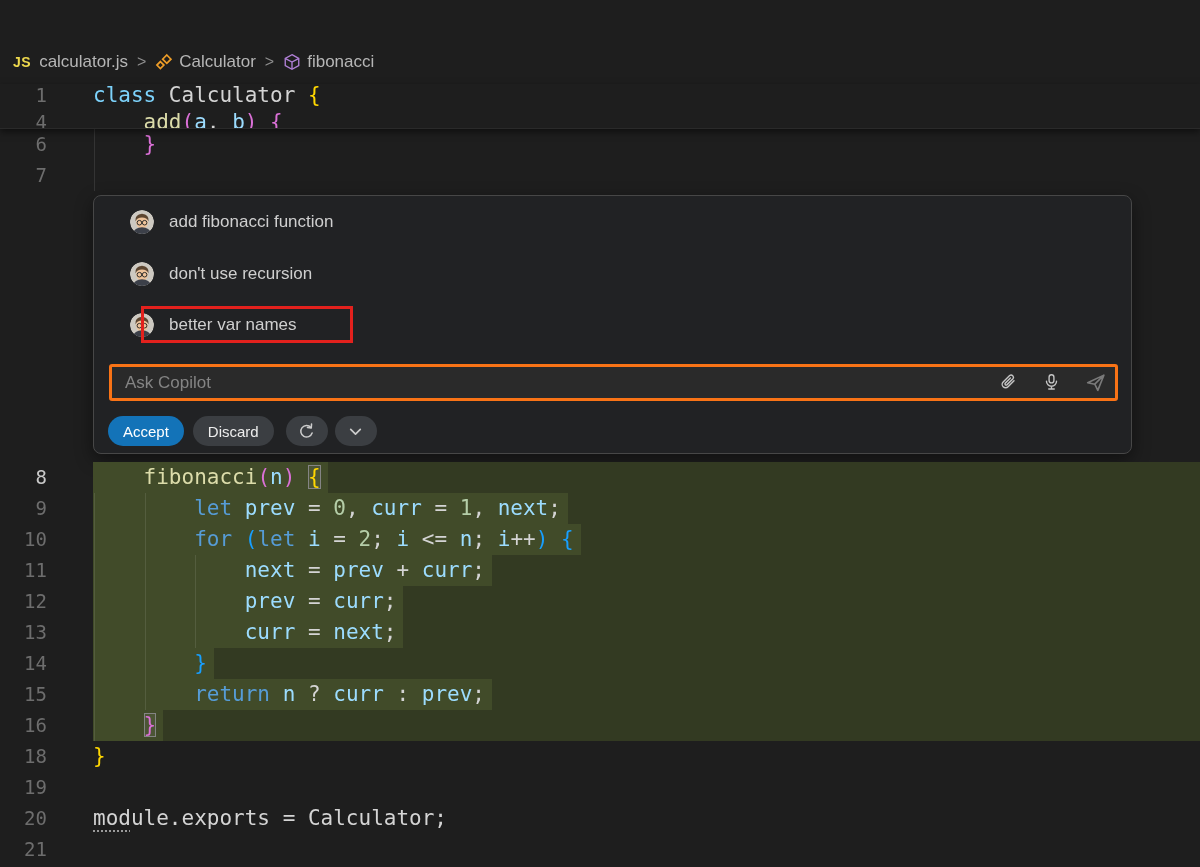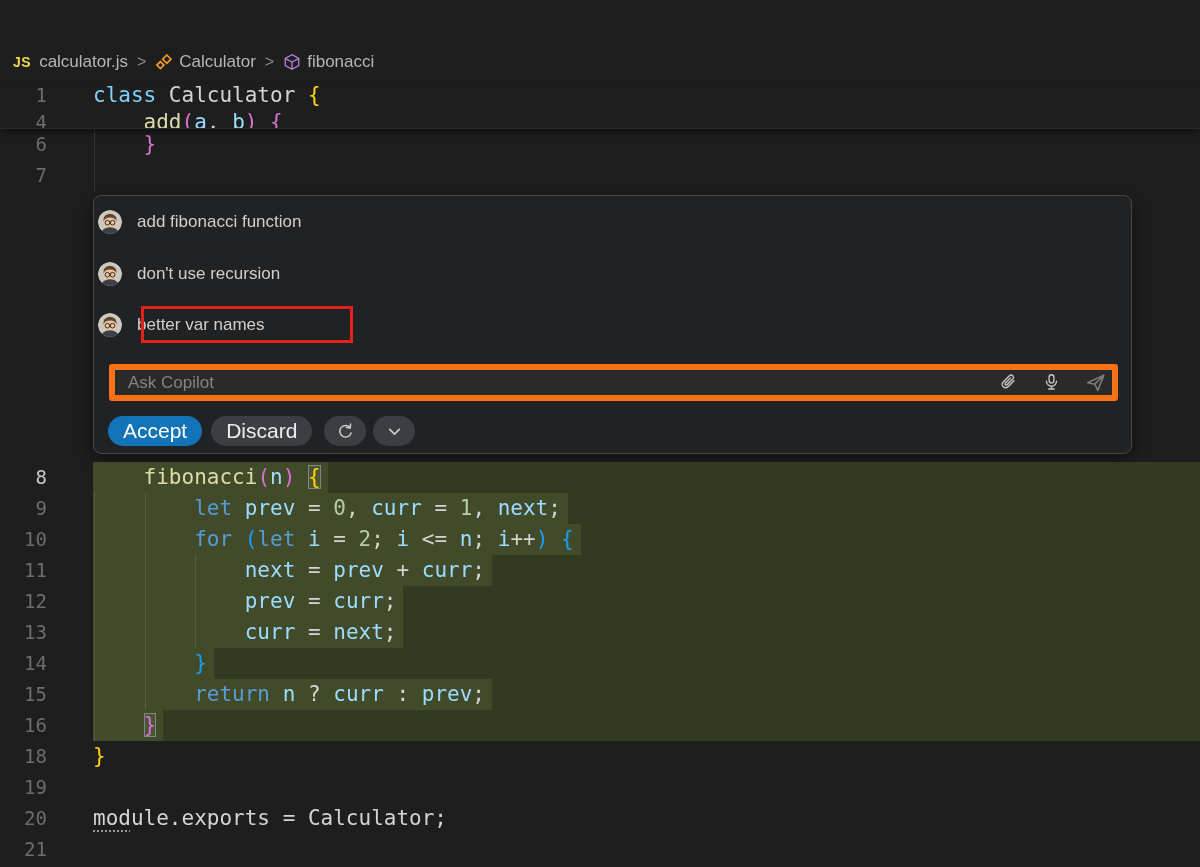--- a/index.html
+++ b/index.html
@@ -31,34 +31,34 @@
   .linetext{position:relative;z-index:1;display:inline-block;}
   .linetext.bright{background:#414B29;padding-right:7px;}
   .guide{position:absolute;top:0;bottom:0;width:1px;background:rgba(255,255,255,0.10);z-index:2;}
   .tk-box{outline:1px solid #848484;outline-offset:-1px;background:rgba(255,255,255,0.06);}
   .tk-mh{text-decoration:underline dotted #9a9a9a 2px;text-underline-offset:5px;}
   
   .zone{height:271px;position:relative;}
   .chat-widget{position:absolute;left:93px;top:4px;width:1039px;height:259px;box-sizing:border-box;
     background:#212224;border:1px solid #474747;border-radius:8px;
     box-shadow:0 6px 18px rgba(0,0,0,0.45);}
-  .chat-row{position:absolute;left:4px;display:flex;align-items:center;gap:15px;height:28px;cursor:pointer;}
+  .chat-row{position:absolute;left:36px;display:flex;align-items:center;gap:15px;height:28px;cursor:pointer;}
   .chat-row .label{font-size:17px;color:#cfcfcf;}
   .avatar{width:24px;height:24px;border-radius:50%;overflow:hidden;flex:0 0 24px;}
   .red-box{position:absolute;left:47px;top:110px;width:212px;height:37px;
     border:3px solid #E3211D;box-sizing:border-box;z-index:3;pointer-events:none;}
   .ask-row{position:absolute;left:15px;top:168px;width:1009px;height:37px;}
   .ask{width:100%;height:100%;box-sizing:border-box;background:#2a2a2a;
-    border:6px solid #f97316;border-radius:3px;color:#d4d4d4;font-size:17px;
+    border:3px solid #f97316;border-radius:3px;color:#d4d4d4;font-size:17px;
     padding:0 130px 0 13px;outline:none;font-family:"Liberation Sans",sans-serif;}
   .ask::placeholder{color:#848484;}
   .input-icons{position:absolute;right:12px;top:0;height:100%;display:flex;align-items:center;gap:24px;}
   .input-icons .ibtn{background:none;border:none;padding:0;margin:0;display:flex;cursor:pointer;}
   .btn-row{position:absolute;left:14px;top:220px;display:flex;align-items:center;}
-  .btn{height:30px;border:none;border-radius:15px;font-size:21px;cursor:pointer;
+  .btn{height:30px;border:none;border-radius:15px;font-size:15px;cursor:pointer;
     display:flex;align-items:center;justify-content:center;padding:0 15px;
     font-family:"Liberation Sans",sans-serif;}
   .btn.primary{background:#1373B8;color:#ffffff;}
   .btn.secondary{background:#3B3E42;color:#ededed;}
   .icon-btn{width:42px;padding:0;}
   .gap9{margin-left:9px;} .gap12{margin-left:12px;} .gap7{margin-left:7px;}
 </style>
 </head>
 <body>
 

